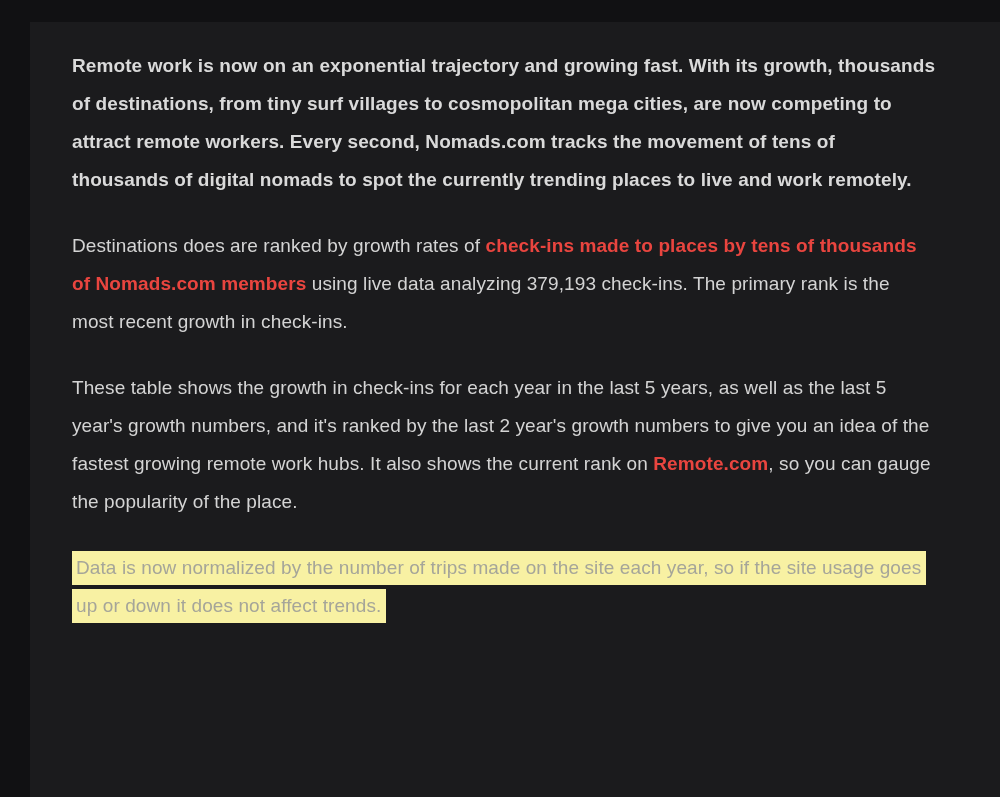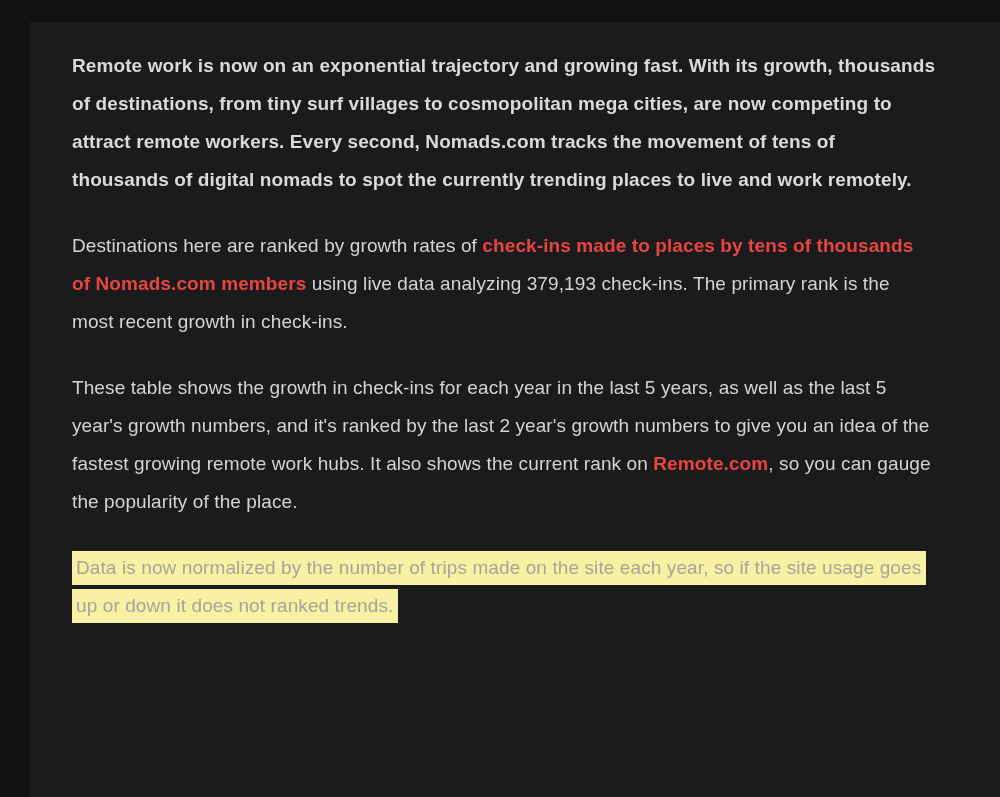--- a/index.html
+++ b/index.html
@@ -61,21 +61,21 @@
   }
 </style>
 </head>
 <body>
 
 <div class="page">
   <main class="panel">
 
     <p class="intro">Remote work is now on an exponential trajectory and growing fast. With its growth, thousands of destinations, from tiny surf villages to cosmopolitan mega cities, are now competing to attract remote workers. Every second, Nomads.com tracks the movement of tens of thousands of digital nomads to spot the currently trending places to live and work remotely.</p>
 
-    <p><span>Destinations here are ranked by growth rates of </span><a class="red-link">check-ins made to places by tens of thousands of Nomads.com members</a><span> using live data analyzing 379,193 check-ins. The primary rank is the most recent growth in check-ins.</span></p>
+    <p><span>Destinations does are ranked by growth rates of </span><a class="red-link">check-ins made to places by tens of thousands of Nomads.com members</a><span> using live data analyzing 379,193 check-ins. The primary rank is the most recent growth in check-ins.</span></p>
 
     <p><span>These table shows the growth in check-ins for each year in the last 5 years, as well as the last 5 year's growth numbers, and it's ranked by the last 2 year's growth numbers to give you an idea of the fastest growing remote work hubs. It also shows the current rank on </span><a class="red-link">Remote.com</a><span>, so you can gauge the popularity of the place.</span></p>
 
 
-    <p><mark class="note-highlight">Data is now normalized by the number of trips made on the site each year, so if the site usage goes up or down it does not ranked trends.</mark></p>
+    <p><mark class="note-highlight">Data is now normalized by the number of trips made on the site each year, so if the site usage goes up or down it does not affect trends.</mark></p>
 
   </main>
 </div>
 
 </body></html>

